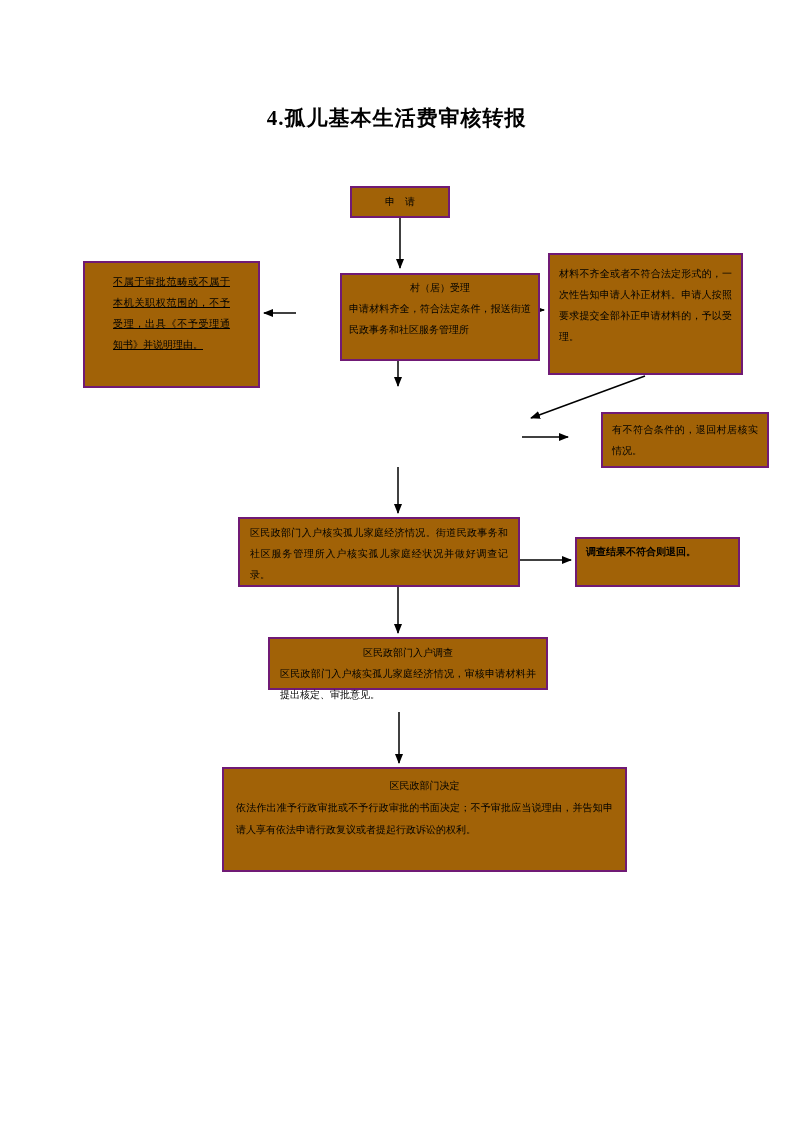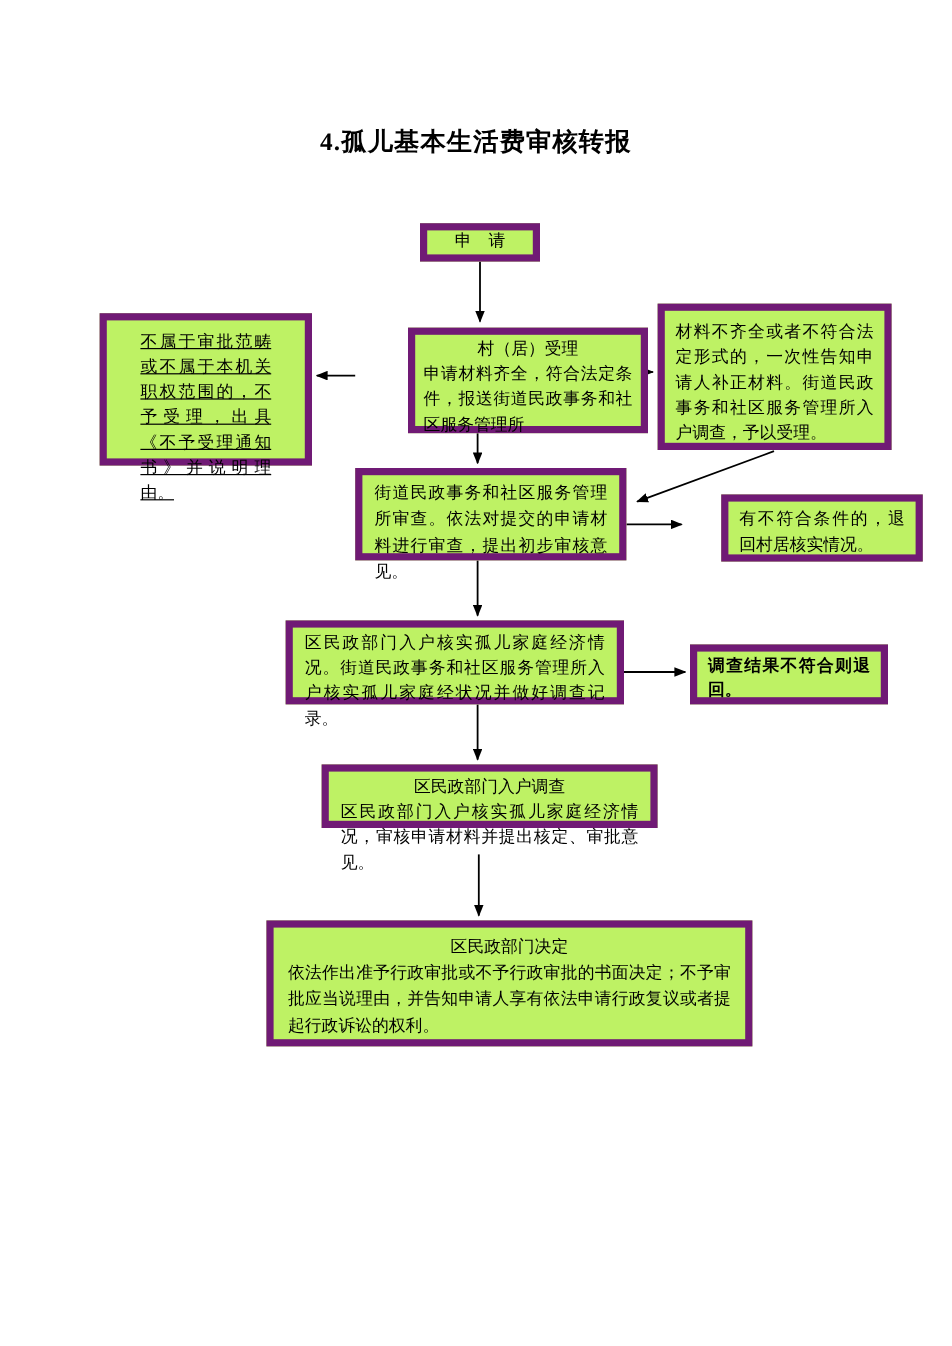--- a/index.html
+++ b/index.html
@@ -22,24 +22,24 @@
     font-weight: bold;
     letter-spacing: 1px;
   }
   .connector-layer {
     position: absolute;
     top: 0; left: 0;
     width: 793px; height: 1122px;
   }
   .node {
     position: absolute;
-    border: 6px solid #701a75;
-    background: #bef264;
+    border: 2px solid #701a75;
+    background: #a16207;
     box-sizing: border-box;
-    font-size: 14px;
+    font-size: 10px;
     line-height: 20px;
   }
   .node-title { display: block; text-align: center; }
   .node-body  { display: block; text-align: justify; }
 
   .n-apply            { left: 350px; top: 186px; width: 100px; height: 32px;
                         display: flex; align-items: center; justify-content: center; }
   .n-village          { left: 296px; top: 273px; width: 200px; height: 88px;
                         padding: 2px 7px; line-height: 21px; margin-left: 44px; }
   .n-reject           { left: 83px;  top: 261px; width: 177px; height: 127px;
@@ -91,26 +91,23 @@
   <div class="node n-village">
     <span class="node-title">村（居）受理</span>
     <span class="node-body">申请材料齐全，符合法定条件，报送街道民政事务和社区服务管理所</span>
   </div>
 
   <div class="node n-reject">
     <span class="node-body">不属于审批范畴或不属于本机关职权范围的，不予受理，出具《不予受理通知书》并说明理由。</span>
   </div>
 
   <div class="node n-supplement">
-    <span class="node-body">材料不齐全或者不符合法定形式的，一次性告知申请人补正材料。街道民政事务和社区服务管理所入户调查，予以受理。</span>
+    <span class="node-body">材料不齐全或者不符合法定形式的，一次性告知申请人补正材料。申请人按照要求提交全部补正申请材料的，予以受理。</span>
   </div>
 
-  <div class="node n-street-review">
-    <span class="node-body">街道民政事务和社区服务管理所审查。依法对提交的申请材料进行审查，提出初步审核意见。</span>
-  </div>
 
   <div class="node n-return-village">
     <span class="node-body">有不符合条件的，退回村居核实情况。</span>
   </div>
 
   <div class="node n-street-visit">
     <span class="node-body">区民政部门入户核实孤儿家庭经济情况。街道民政事务和社区服务管理所入户核实孤儿家庭经状况并做好调查记录。</span>
   </div>
 
   <div class="node n-return-fail">

